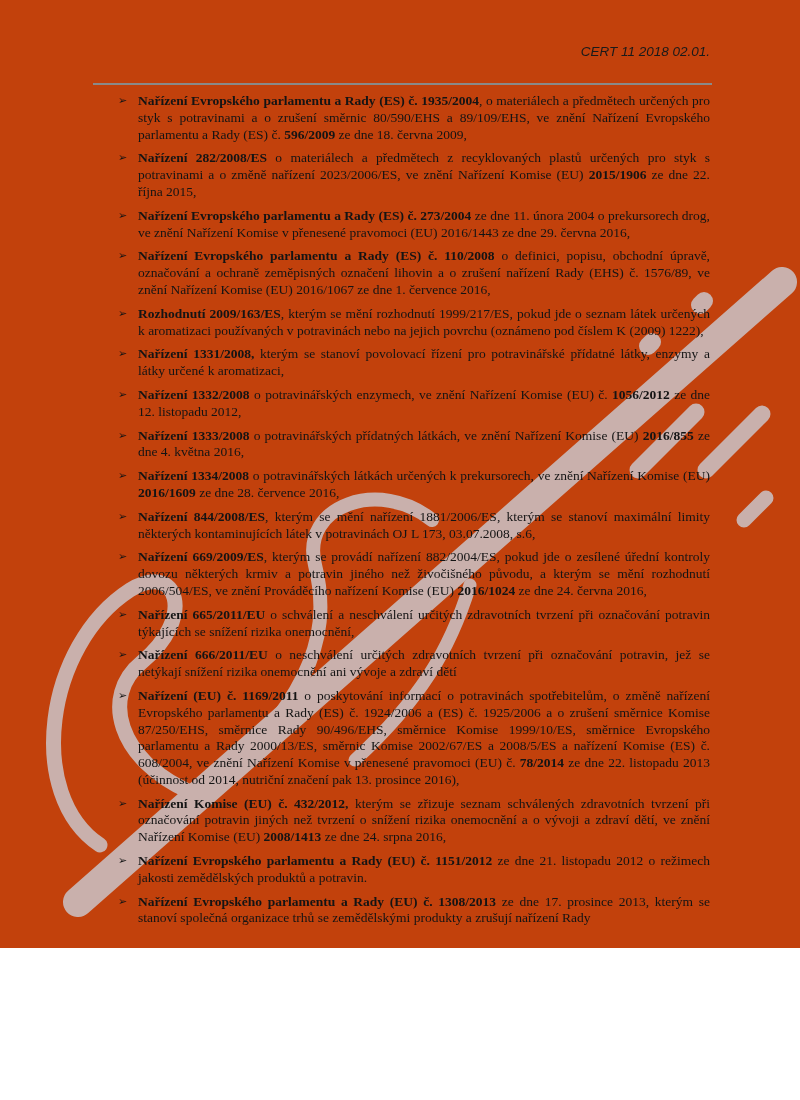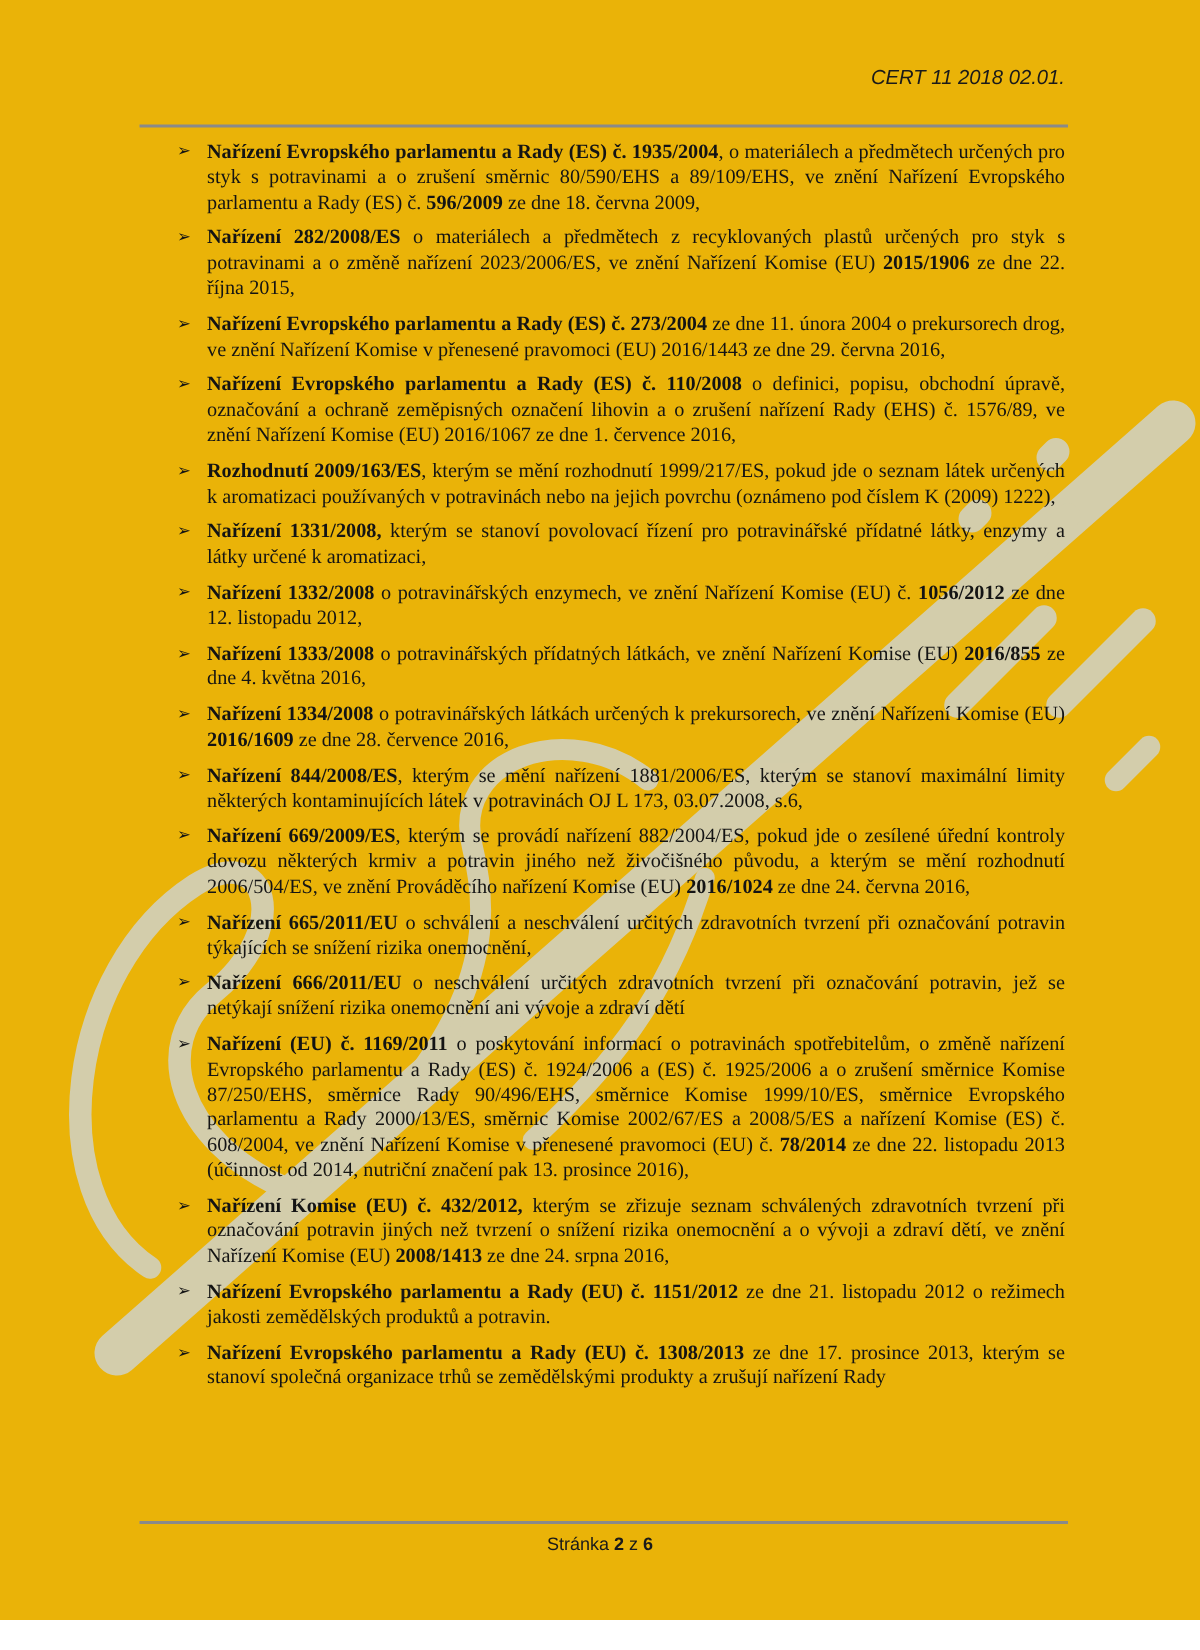--- a/index.html
+++ b/index.html
@@ -1,19 +1,19 @@
 <!DOCTYPE html>
 <html lang="cs"><head>
 <meta charset="utf-8">
 <style>
   html,body{margin:0;padding:0;background:#ffffff;}
   .page{
     position:relative;
-    width:800px;height:1080px;
-    background:#eab308;
+    width:800px;height:948px;
+    background:#c2410c;
     font-family:"Liberation Serif", serif;
     color:#141414;
     overflow:hidden;
   }
   
   .watermark{
     position:absolute;left:0;top:0;width:800px;height:1100px;
     z-index:0;pointer-events:none;
   }
   .layer{position:relative;z-index:1;}

